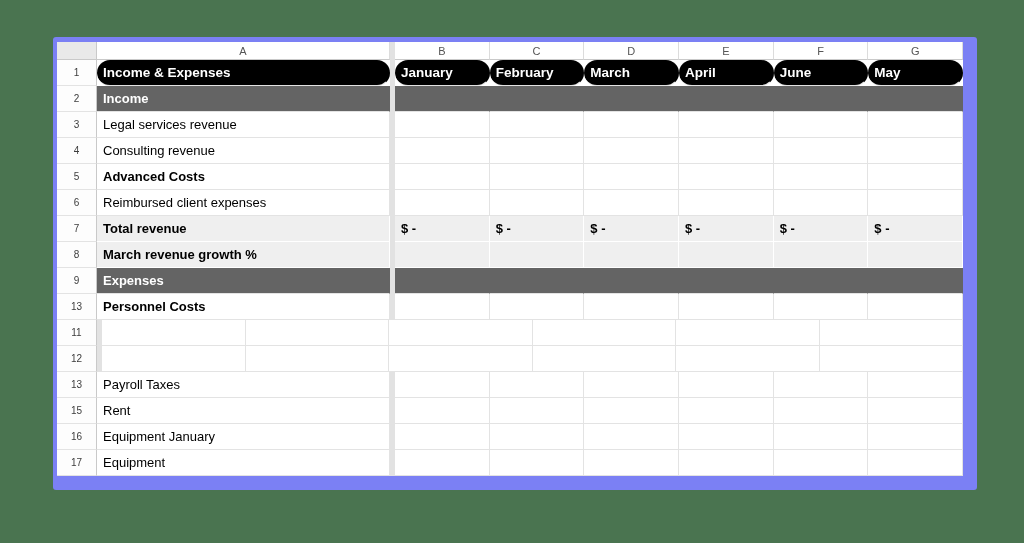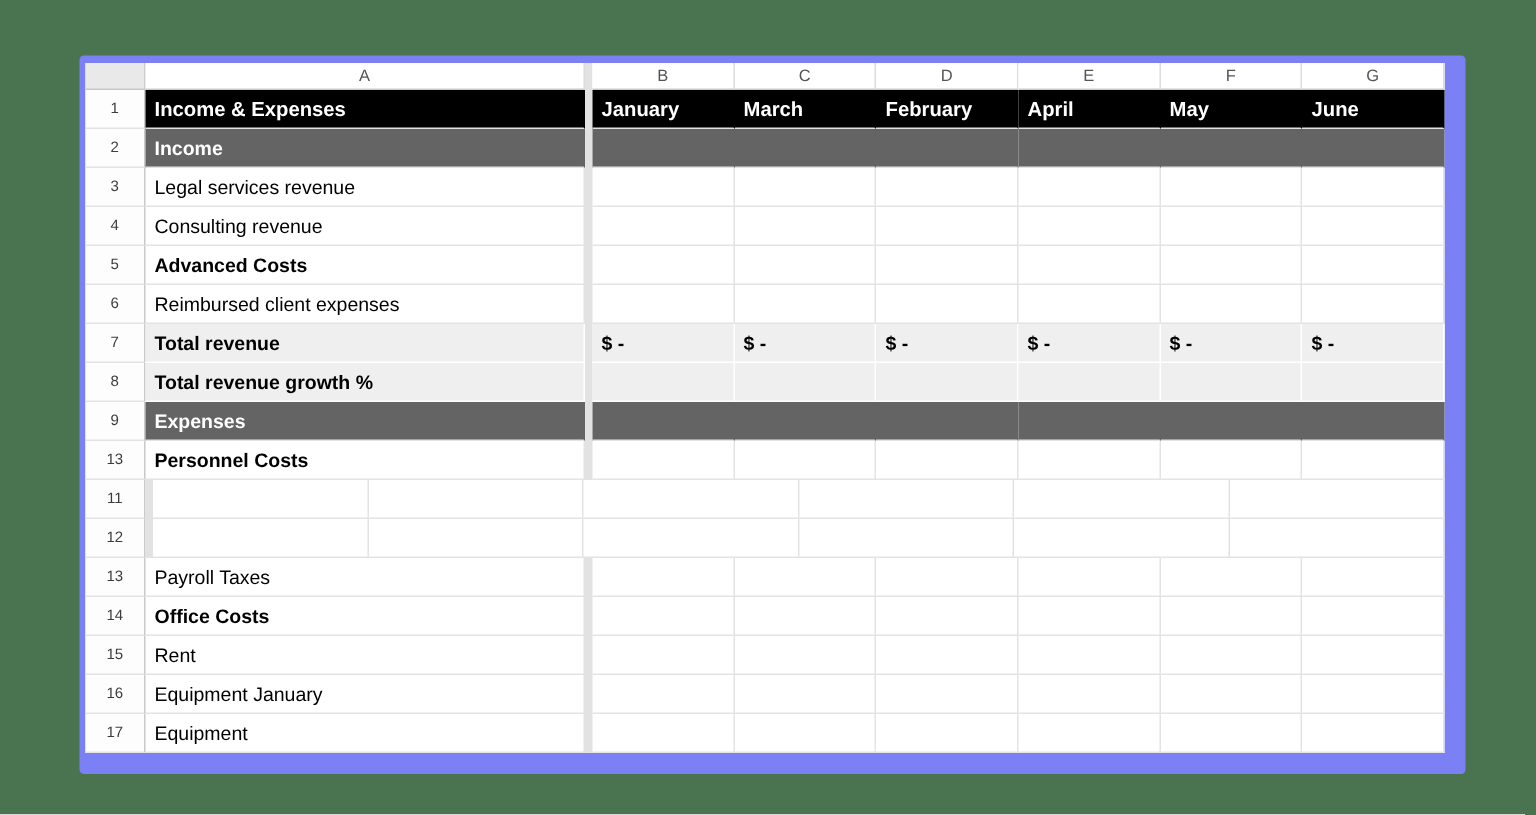--- a/index.html
+++ b/index.html
@@ -81,20 +81,21 @@
     background: var(--divider, #e2e2e2);
     flex: none;
   }
   
   .row.title .cell {
     background: var(--title_row_bg, #000);
     color: var(--title_row_text, #fff);
     font-weight: 700;
     font-size: 13.5px;
     border-right-color: transparent;
+    border-radius: 13px;
   }
   .row.section .cell {
     background: var(--section_row_bg, #666);
     color: var(--section_row_text, #fff);
     font-weight: 700;
     border-right-color: transparent;
   }
   .row.total .cell {
     background: var(--total_row_bg, #efefef);
     font-weight: 700;
@@ -119,25 +120,25 @@
           <div class="col-head m">E</div>
           <div class="col-head m">F</div>
           <div class="col-head m">G</div>
         </div>
       <div id="gridRows">
           <div class="row title">
             <div class="row-num">1</div>
             <div class="cell a">Income &amp; Expenses</div>
             <div class="divider"></div>
             <div class="cell m">January</div>
+            <div class="cell m">February</div>
             <div class="cell m">March</div>
-            <div class="cell m">February</div>
             <div class="cell m">April</div>
+            <div class="cell m">June</div>
             <div class="cell m">May</div>
-            <div class="cell m">June</div>
           </div>
           <div class="row section">
             <div class="row-num">2</div>
             <div class="cell a">Income</div>
             <div class="divider"></div>
             <div class="cell m"></div>
             <div class="cell m"></div>
             <div class="cell m"></div>
             <div class="cell m"></div>
             <div class="cell m"></div>
@@ -193,21 +194,21 @@
             <div class="divider"></div>
             <div class="cell m">$ -</div>
             <div class="cell m">$ -</div>
             <div class="cell m">$ -</div>
             <div class="cell m">$ -</div>
             <div class="cell m">$ -</div>
             <div class="cell m">$ -</div>
           </div>
           <div class="row total">
             <div class="row-num">8</div>
-            <div class="cell a">Total revenue growth %</div>
+            <div class="cell a">March revenue growth %</div>
             <div class="divider"></div>
             <div class="cell m"></div>
             <div class="cell m"></div>
             <div class="cell m"></div>
             <div class="cell m"></div>
             <div class="cell m"></div>
             <div class="cell m"></div>
           </div>
           <div class="row section">
             <div class="row-num">9</div>
@@ -247,31 +248,20 @@
             <div class="cell m"></div>
             <div class="cell m"></div>
             <div class="cell m"></div>
             <div class="cell m"></div>
             <div class="cell m"></div>
             <div class="cell m"></div>
           </div>
           <div class="row normal">
             <div class="row-num">13</div>
             <div class="cell a">Payroll Taxes</div>
-            <div class="divider"></div>
-            <div class="cell m"></div>
-            <div class="cell m"></div>
-            <div class="cell m"></div>
-            <div class="cell m"></div>
-            <div class="cell m"></div>
-            <div class="cell m"></div>
-          </div>
-          <div class="row bold">
-            <div class="row-num">14</div>
-            <div class="cell a">Office Costs</div>
             <div class="divider"></div>
             <div class="cell m"></div>
             <div class="cell m"></div>
             <div class="cell m"></div>
             <div class="cell m"></div>
             <div class="cell m"></div>
             <div class="cell m"></div>
           </div>
           <div class="row normal">
             <div class="row-num">15</div>

